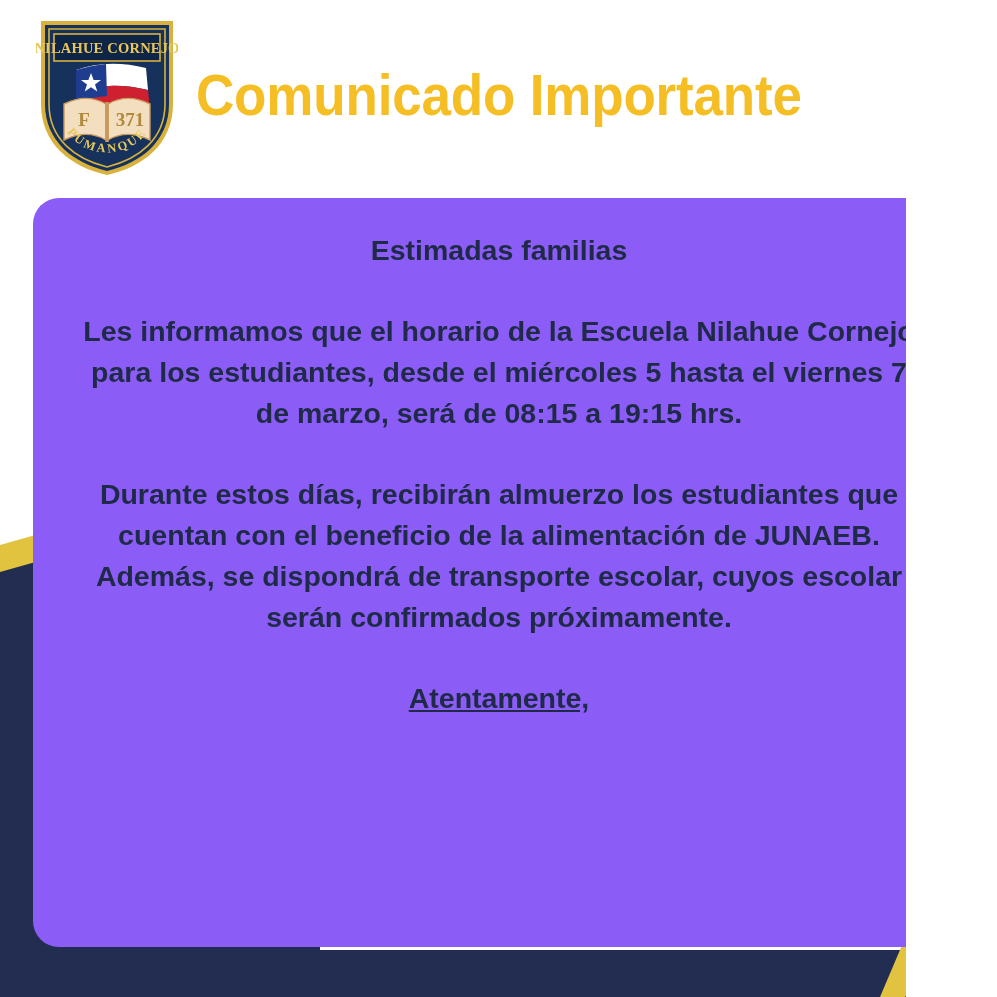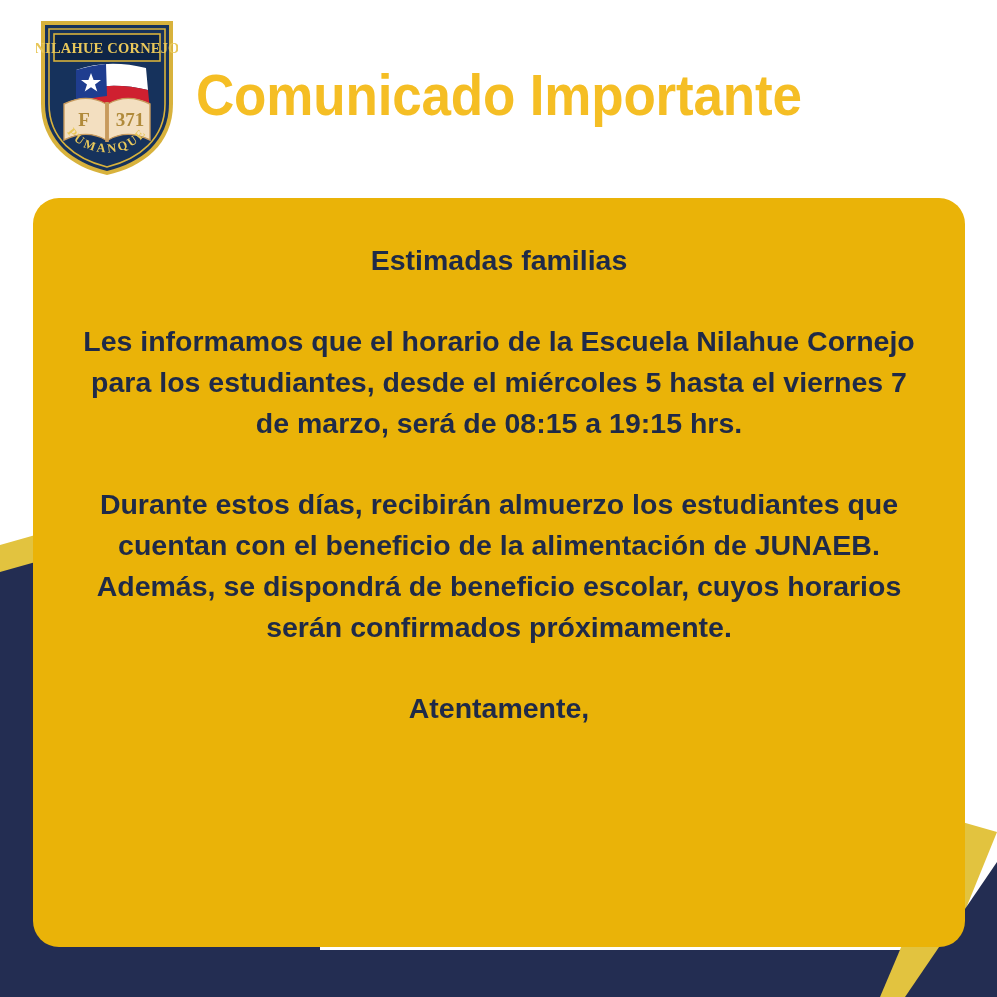--- a/index.html
+++ b/index.html
@@ -7,21 +7,21 @@
     margin: 0;
     padding: 0;
     background: #ffffff;
   }
   body {
     font-family: "Liberation Sans", sans-serif;
   }
 
   #poster {
     position: relative;
-    width: 997px;
+    width: 906px;
     height: 997px;
     background: #ffffff;
     overflow: hidden;
   }
 
   
   .deco-layer {
     position: absolute;
     inset: 0;
     width: 997px;
@@ -54,24 +54,24 @@
     line-height: 1.05;
   }
 
   
   .card {
     position: absolute;
     left: 33px;
     top: 198px;
     width: 932px;
     height: 749px;
-    background: #eab308;
+    background: #8b5cf6;
     border-radius: 26px;
     box-sizing: border-box;
-    padding: 42px 46px 30px 46px;
+    padding: 32px 46px 30px 46px;
     color: #1f2a48;
     text-align: center;
     overflow: hidden;
   }
 
   .card-body {
     font-size: 28.5px;
     line-height: 1.44;
     font-weight: 600;
     color: #1f2a48;
@@ -82,20 +82,21 @@
     white-space: pre-line;
   }
   .para + .para {
     margin-top: 40px;
   }
   .para-lead {
     margin-bottom: 0;
   }
   .para-sign {
     margin-top: 44px;
+    text-decoration: underline;
   }
 </style>
 </head>
 <body>
 
 <div id="poster">
 
   <svg class="deco-layer" viewBox="0 0 997 997" width="997" height="997" aria-hidden="true">
 
     <path d="M 0,545 L 300,460 L 300,500 L 0,585 Z" fill="#e2c33f"></path>
@@ -159,21 +160,21 @@
 
   <div class="title">Comunicado Importante</div>
 
   <div class="card">
     <div class="card-body">
 
       <p class="para para-lead">Estimadas familias</p>
 
       <p class="para">Les informamos que el horario de la Escuela Nilahue Cornejo para los estudiantes, desde el miércoles 5 hasta el viernes 7 de marzo, será de 08:15 a 19:15 hrs.</p>
 
-      <p class="para">Durante estos días, recibirán almuerzo los estudiantes que cuentan con el beneficio de la alimentación de JUNAEB. Además, se dispondrá de beneficio escolar, cuyos horarios serán confirmados próximamente.</p>
+      <p class="para">Durante estos días, recibirán almuerzo los estudiantes que cuentan con el beneficio de la alimentación de JUNAEB. Además, se dispondrá de transporte escolar, cuyos escolar serán confirmados próximamente.</p>
 
 
       <p class="para para-sign">Atentamente,</p>
 
 
     </div>
   </div>
 
 </div>
 

